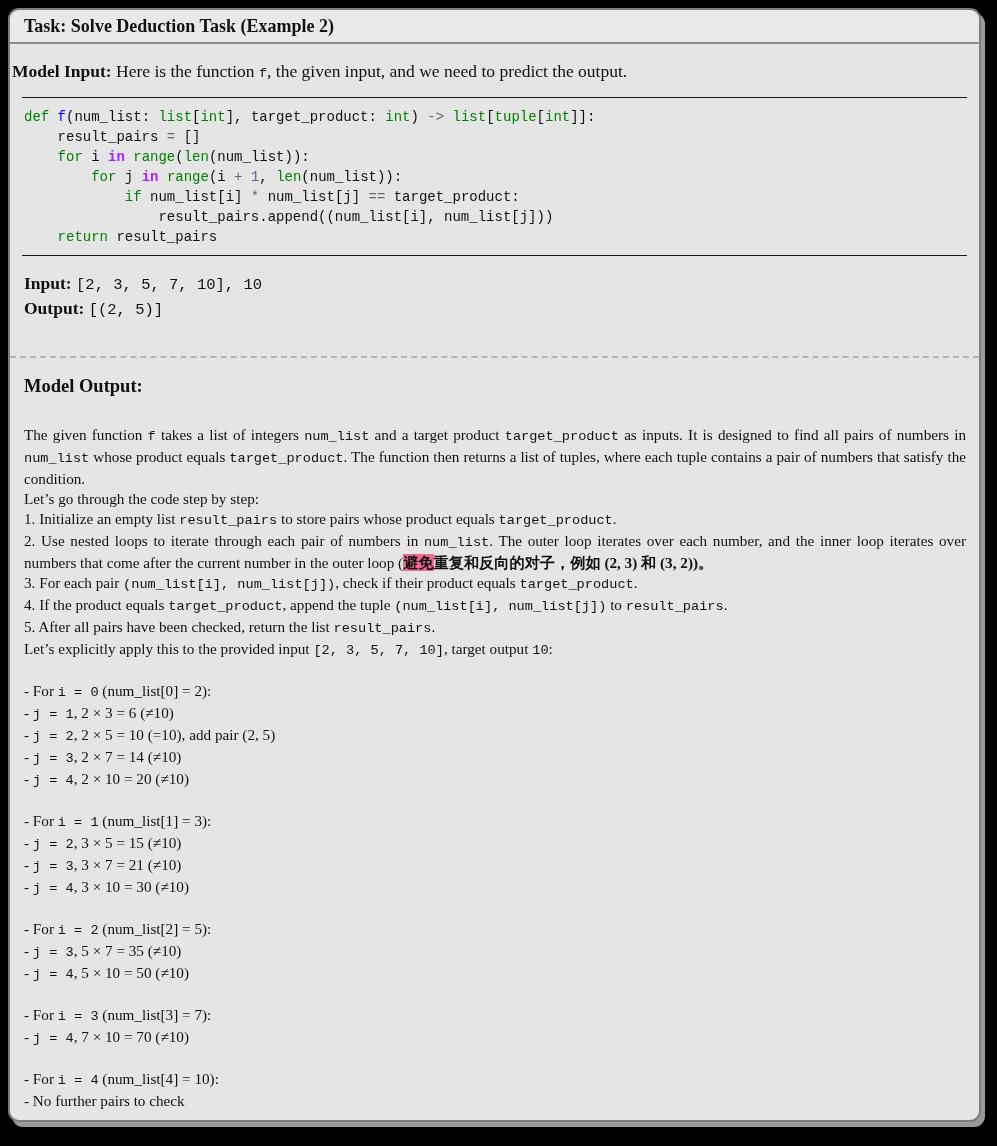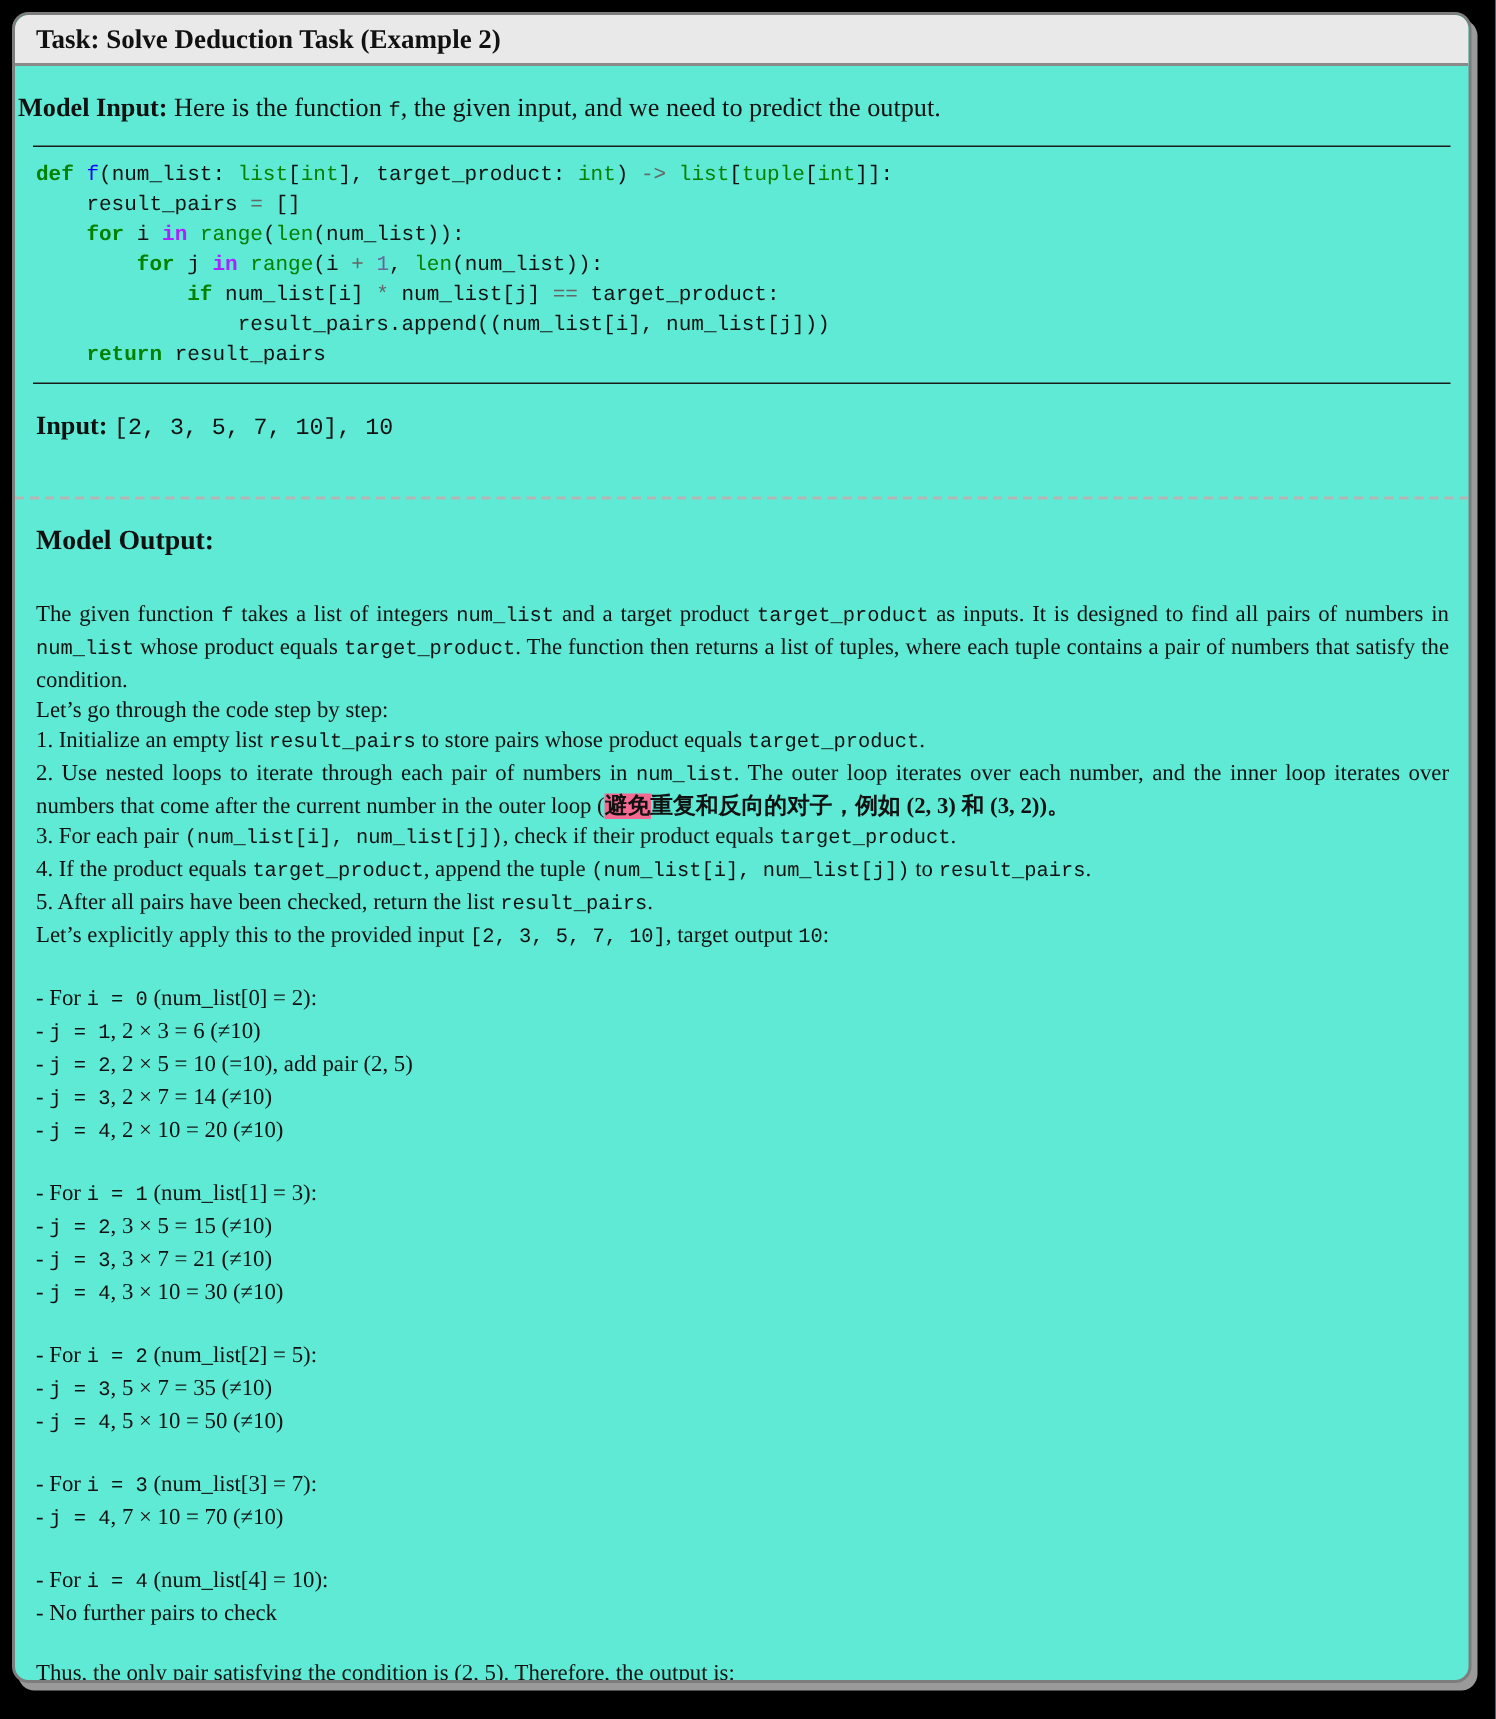--- a/index.html
+++ b/index.html
@@ -3,21 +3,21 @@
 <meta charset="utf-8">
 <style>
   html,body{margin:0;padding:0;}
   body{
     width:997px;height:1146px;background:#000;
     font-family:"Liberation Serif",serif;color:#111;
     position:relative;overflow:hidden;
   }
   .box{
     position:absolute;left:8px;top:8px;width:973px;height:1114px;
-    background:#5eead4;border:2px solid #7d7d7d;border-radius:11px;
+    background:#e5e5e5;border:2px solid #7d7d7d;border-radius:11px;
     box-shadow:4px 5px 0 #9a9a9a;
     box-sizing:border-box;overflow:hidden;
   }
   .title-bar{
     background:#e9e9e9;border-bottom:2px solid #8a8a8a;
     border-radius:9px 9px 0 0;
     padding:6px 14px 5px 14px;
     font-size:18px;font-weight:bold;
   }
   .body-area{padding:0;}
@@ -28,21 +28,21 @@
   hr.rule{
     border:none;border-top:1.6px solid #1a1a1a;
     margin:0 12px;
   }
   .code-block{
     padding:9px 12px 8px 14px;
     font-family:"Liberation Mono","DejaVu Sans Mono",monospace;
     font-size:14px;line-height:20px;
   }
   .code-line{white-space:pre;}
-  .kw{color:#008000;font-weight:bold;text-align:center;}
+  .kw{color:#008000;font-weight:normal;text-align:center;}
   .nf{color:#0000ff;}
   .nb{color:#008000;}
   .ow{color:#aa22ff;font-weight:bold;}
   .op{color:#666666;}
   .num{color:#666699;}
   .io-section{margin:16px 14px 0 14px;font-size:17.5px;line-height:23px;}
   .io-line b{font-weight:bold;}
   .io-line code{
     font-family:"Liberation Mono","DejaVu Sans Mono",monospace;
     font-size:15.5px;
@@ -89,20 +89,24 @@
         <div class="code-line"><span>                result_pairs.append((num_list[i], num_list[j]))</span></div>
         <div class="code-line"><span>    </span><span class="kw">return</span><span> result_pairs</span></div>
       </div>
     <hr class="rule">
 
     <div class="io-section">
       <div class="io-line">
         <b>Input:</b>
         <code>[2, 3, 5, 7, 10], 10</code>
       </div>
+      <div class="io-line">
+        <b>Output:</b>
+        <code>[(2, 5)]</code>
+      </div>
     </div>
 
     <div class="dashed-sep"></div>
 
     <div class="model-output-label">Model Output:</div>
     <div class="model-output-body">
         <div class="para"><span>The given function </span><span class="mono">f</span><span> takes a list of integers </span><span class="mono">num_list</span><span> and a target product </span><span class="mono">target_product</span><span> as inputs.  It is designed to find all pairs of numbers in </span><span class="mono">num_list</span><span> whose product equals </span><span class="mono">target_product</span><span>.  The function then returns a list of tuples, where each tuple contains a pair of numbers that satisfy the condition.</span></div>
         <div class="para"><span>Let’s go through the code step by step:</span></div>
         <div class="para"><span>1. Initialize an empty list </span><span class="mono">result_pairs</span><span> to store pairs whose product equals </span><span class="mono">target_product</span><span>.</span></div>
         <div class="para"><span>2. Use nested loops to iterate through each pair of numbers in </span><span class="mono">num_list</span><span>. The outer loop iterates over each number, and the inner loop iterates over numbers that come after the current number in the outer loop (</span><span class="cjk hl">避免</span><span class="cjk">重复和反向的对子，例如 (2, 3) 和 (3, 2))</span><span class="cjk">。</span></div>

